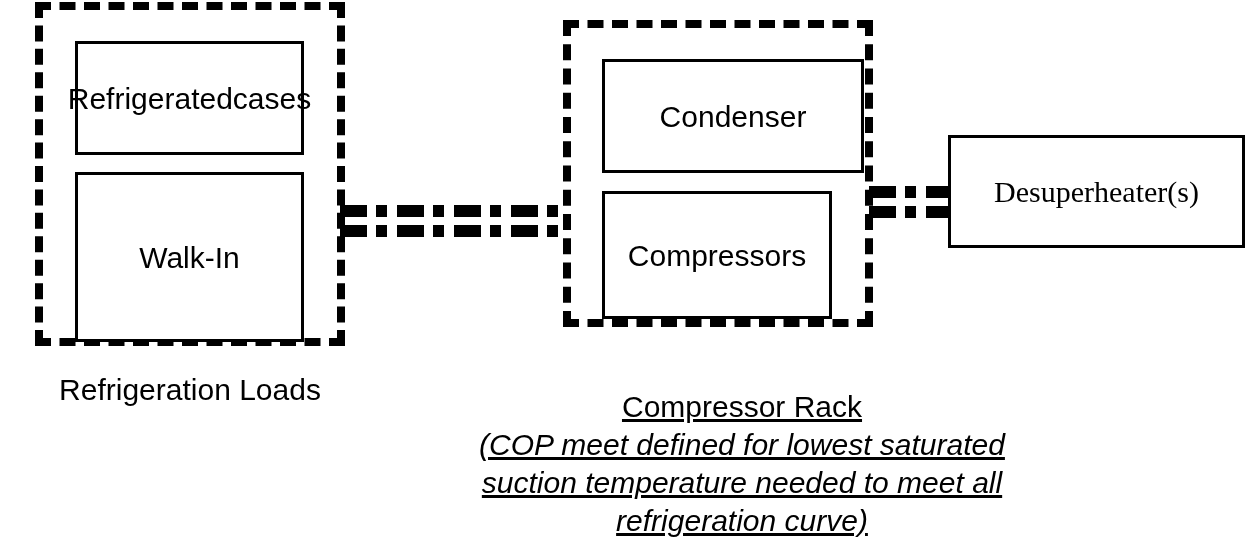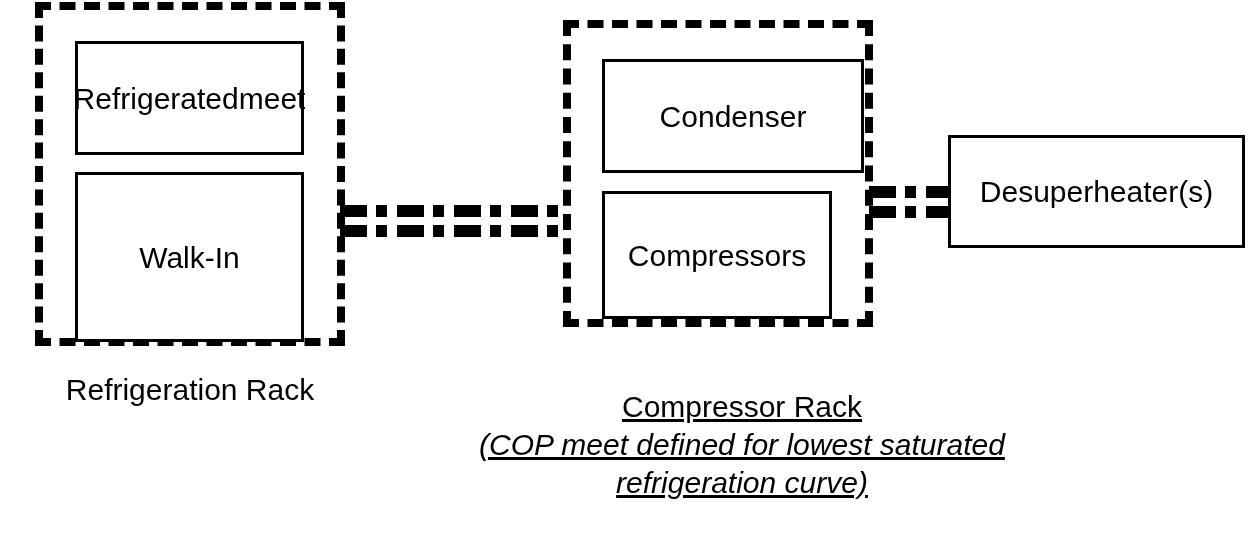--- a/index.html
+++ b/index.html
@@ -39,21 +39,21 @@
     justify-content: center;
     text-align: right;
     font-size: 30px;
     line-height: 37px;
     color: #000000;
   }
   .box-refrigerated-cases { left: 75px;  top: 41px;  width: 229px; height: 114px; }
   .box-walk-in-coolers    { left: 75px;  top: 172px; width: 229px; height: 170px; }
   .box-condenser          { left: 602px; top: 59px;  width: 262px; height: 114px; }
   .box-compressors        { left: 602px; top: 191px; width: 230px; height: 128px; }
-  .box-desuperheater      { left: 948px; top: 135px; width: 297px; height: 113px; }
+  .box-desuperheater      { left: 948px; top: 135px; width: 297px; height: 113px; font-family: Liberation Serif, serif; }
 
   
   .connector {
     position: absolute;
   }
   .connector .bar {
     height: 12px;
     background-image: repeating-linear-gradient(
       to right,
       #000000 0 27px,
@@ -88,21 +88,21 @@
 </style>
 </head>
 <body>
 
 <div class="canvas">
 
   <div class="group-box group-refrigeration-loads"></div>
 
   <div class="node-box box-refrigerated-cases">
     <span>Refrigerated</span>
-    <span>meet</span>
+    <span>cases</span>
   </div>
 
   <div class="node-box box-walk-in-coolers">
     <span>Walk-In</span>
   </div>
 
   <div class="group-box group-compressor-rack"></div>
 
   <div class="node-box box-condenser">
     <span>Condenser</span>
@@ -121,21 +121,22 @@
     <div class="bar-gap"></div>
     <div class="bar"></div>
   </div>
 
   <div class="connector connector-rack-to-desuperheater">
     <div class="bar"></div>
     <div class="bar-gap"></div>
     <div class="bar"></div>
   </div>
 
-  <div class="group-label label-refrigeration-loads">Refrigeration Rack</div>
+  <div class="group-label label-refrigeration-loads">Refrigeration Loads</div>
 
   <div class="group-label label-compressor-rack">
     <div>Compressor Rack</div>
     <div class="caption-italic">(COP meet defined for lowest saturated</div>
+    <div class="caption-italic">suction temperature needed to meet all</div>
     <div class="caption-italic">refrigeration curve)</div>
   </div>
 
 </div>
 
 </body></html>

